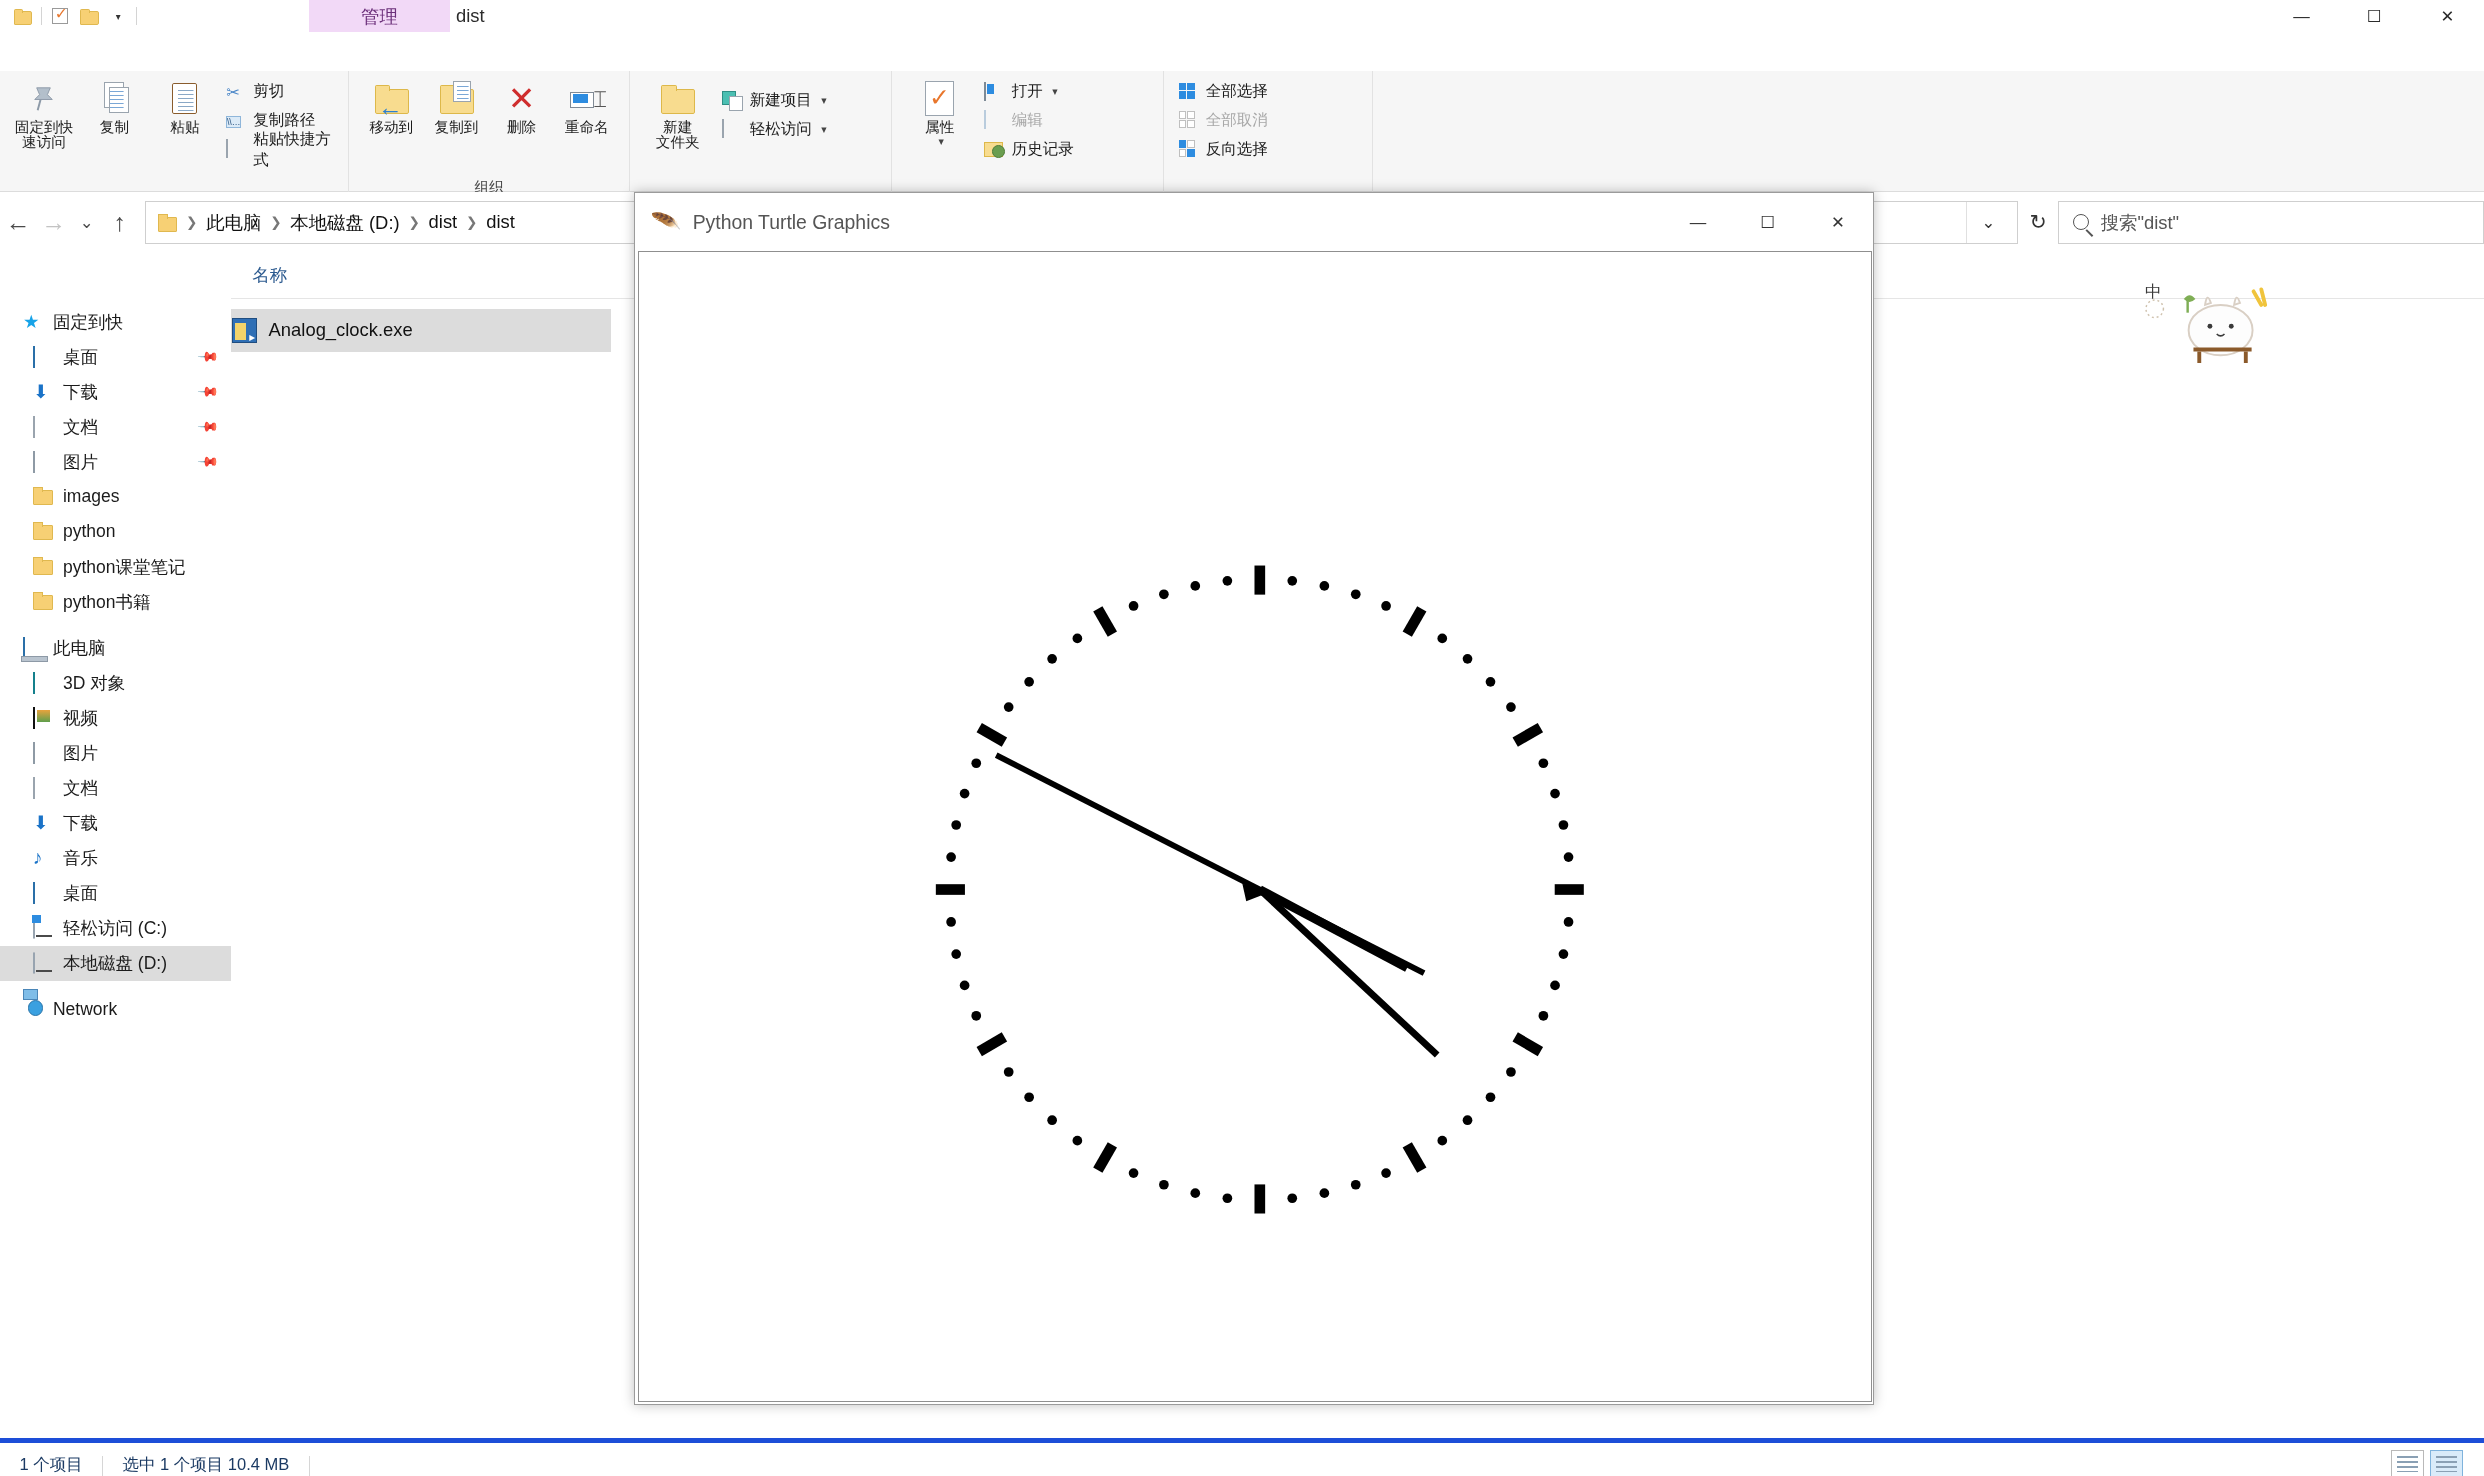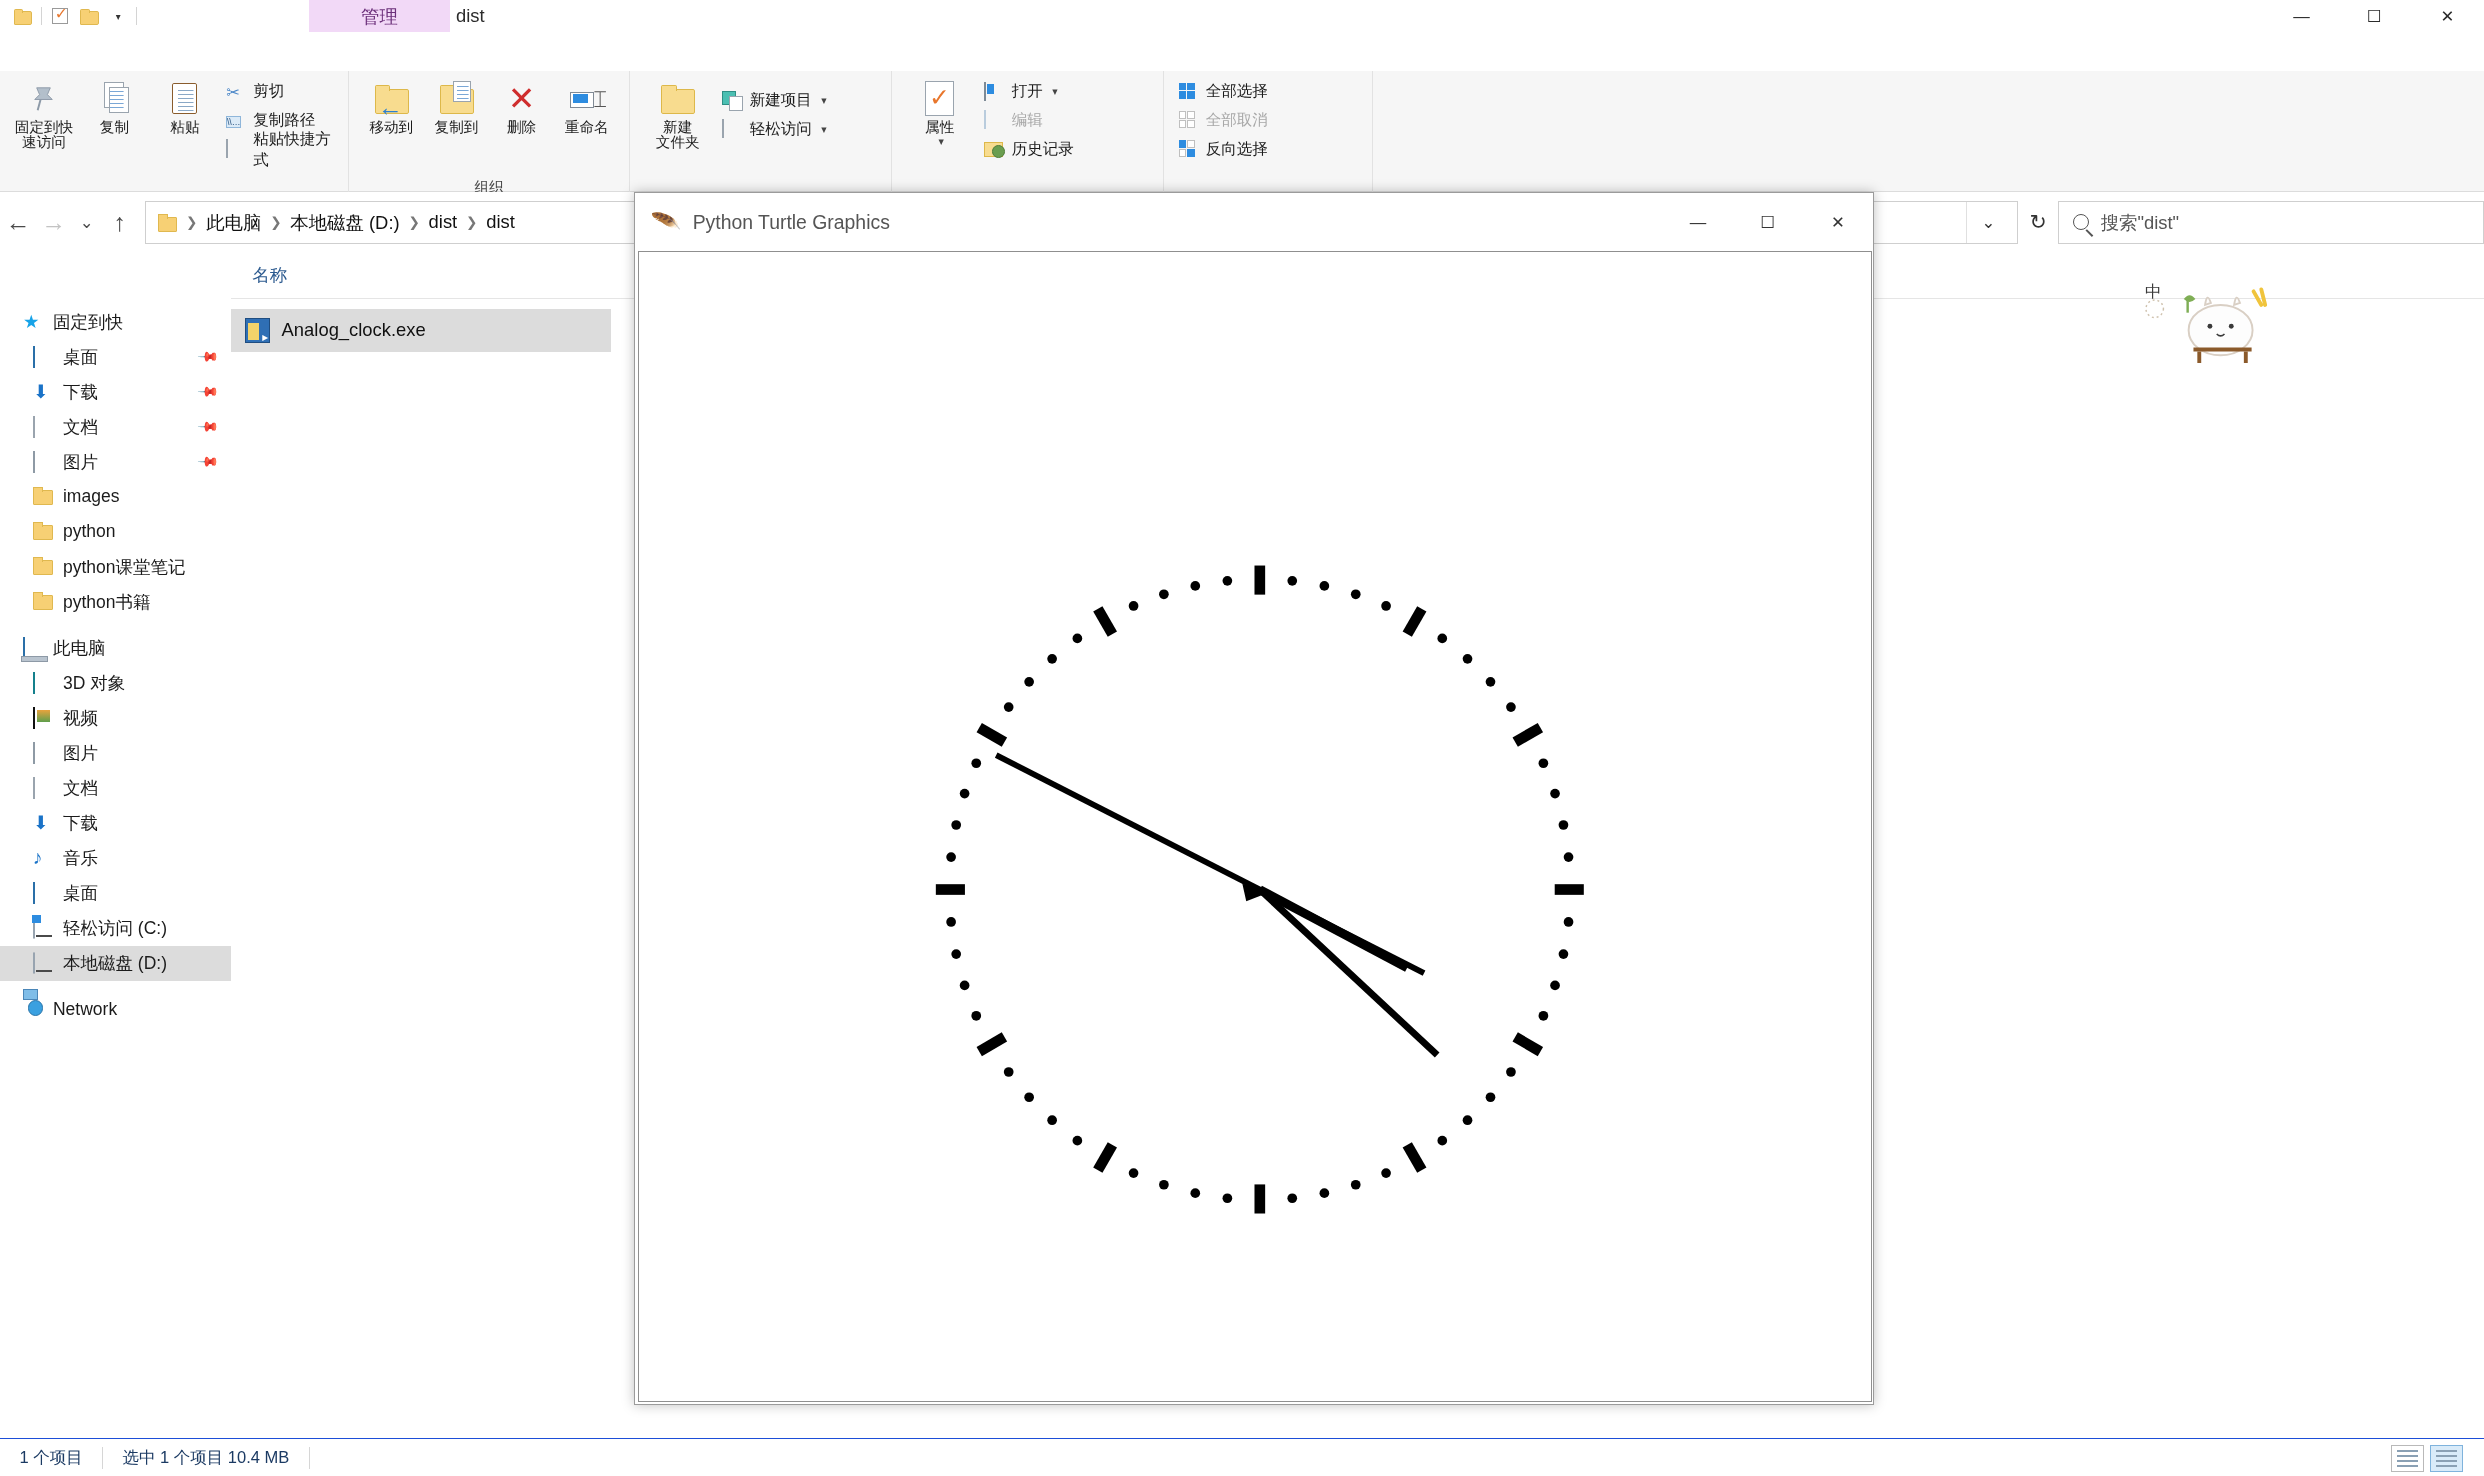--- a/index.html
+++ b/index.html
@@ -153,42 +153,42 @@
   .ic-drive.win:before{content:"";position:absolute;left:-1.9px;top:-3.9px;width:8.7px;height:8.7px;background:#2d8ce0;}
   .ic-net { width:20.4px;height:17.5px; position:relative;}
   .ic-net:before{content:"";position:absolute;left:4.9px;top:0;width:13.6px;height:13.6px;border-radius:50%;background:#3aa0e0;border:1px solid #2a74a8;}
   .ic-net:after{content:"";position:absolute;left:0;bottom:0;width:12.6px;height:8.7px;background:#7fbde8;border:1px solid #4a86b8;}
 
   
   .filepane { position:absolute; left:231px; top:252px; width:2253px; height:1194px; background:#fff; }
   .col-hdr { height:47px; display:flex; align-items:center; border-bottom:1px solid #e5e5e5; position:relative;}
   .col-hdr .cname { padding-left:21.3px; font-size:17.5px; color:#2c5a8f; }
   .col-hdr .sortcar { position:absolute; left:456px; top:7.8px; font-size:14.6px; color:#777; }
-  .filerow { height:43px; display:flex; align-items:center; gap:11.6px; padding-left:14px; width:380px; background:#dcdcdc; margin-top:9.7px;}
+  .filerow { height:43px; display:flex; align-items:center; gap:11.6px; padding-left:1px; width:380px; background:#dcdcdc; margin-top:9.7px;}
   .filerow .fname { font-size:18.4px; color:#111; }
   .exe-ico { width:25px; height:25px; background:#2f6fb5; border:1px solid #1f4d80; position:relative;}
   .exe-ico:after{content:"";position:absolute;left:1.9px;top:3.9px;width:11.6px;height:17.5px;background:#f3d36a;}
   .exe-ico:before{content:"▸";position:absolute;right:1px;bottom:-1.9px;color:#fff;font-size:11.6px;}
 
   
   .sticker { position:absolute; left:2145px; top:270px; width:126px; height:97px; }
 
   
   .turtle { position:absolute; left:634px; top:192px; width:1240px; height:1213px;
      background:#fff; border:1px solid #9b9b9b; box-shadow:0 0 11.6px rgba(0,0,0,.25); }
   .t-title { height:58px; display:flex; align-items:center; padding-left:17.5px; gap:13.6px; background:#fff;}
   .t-title .tt { font-size:19.4px; color:#555;text-align:center; }
   .feather { font-size:21.3px; color:#3a6ea5; transform:rotate(-15deg);}
   .t-ctrls { margin-left:auto; display:flex; }
   .t-btn { width:70px; height:56px; display:flex; align-items:center; justify-content:center; font-size:16.5px; color:#333;}
   .t-canvas { position:absolute; left:2.9px; top:58px; width:1234px; height:1151px; background:#fff; border:1.9px solid #8f8f8f;}
 
   
   .statusbar { position:absolute; left:0; bottom:0; width:2484px; height:39px; background:#fff;
-     border-top:1px solid #1d4ed8; display:flex; align-items:center; }
+     border-top:5px solid #1d4ed8; display:flex; align-items:flex-end; }
   .st-seg { font-size:16.5px; color:#1b3a63; padding:0 19.4px; height:25px; display:flex; align-items:center;}
   .st-sep { width:1px; height:21.3px; background:#d6d6d6; }
   .view-btns { margin-left:auto; display:flex; gap:5.8px; padding-right:21.3px; }
   .vbtn { width:33px; height:27px; border:1px solid #b9b9b9; position:relative; background:#fff;}
   .vbtn.active { background:#d9ebf9; border-color:#7fb3dd;}
   .vbtn:after{content:"";position:absolute;left:4.9px;top:4.9px;width:21.3px;height:16.5px;
      background-image:repeating-linear-gradient(#8aa0b4 0 1.9px, transparent 1.9px 4.9px);}
 </style>
 </head>
 <body>

